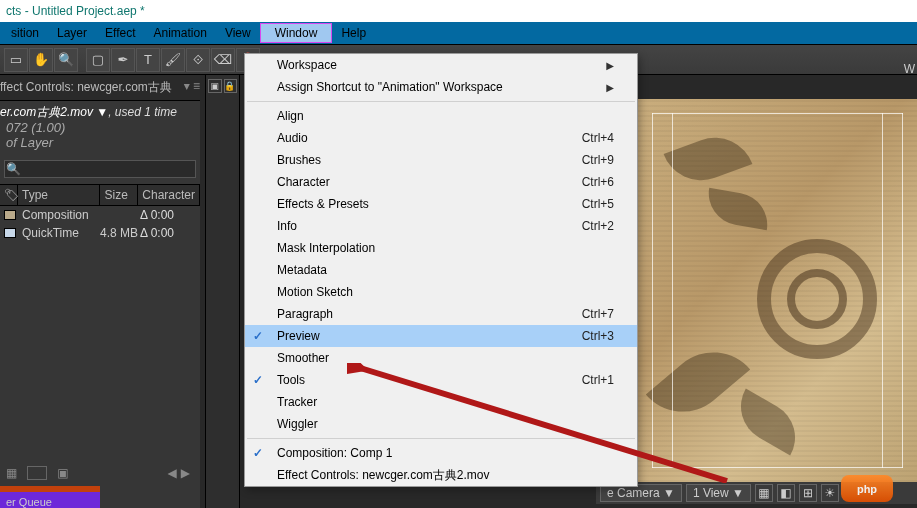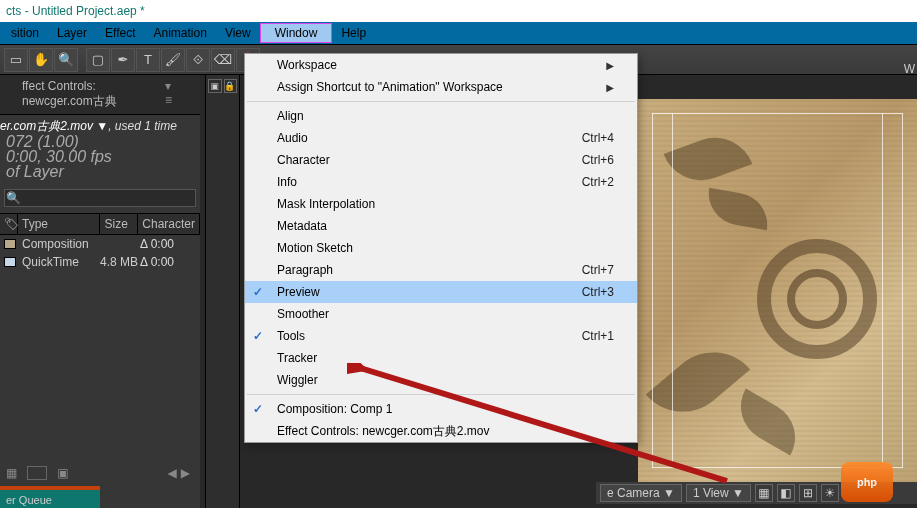--- a/index.html
+++ b/index.html
@@ -8,25 +8,25 @@
 .title-bar { height: 22px; background: #fff; color: #0f766e; padding: 2px 6px; font-size: 12px; line-height: 18px; }
 .menu-bar { height: 22px; background: #0369a1; color: #000; display: flex; align-items: center; padding-left: 2px; }
 .menu-bar span { padding: 3px 9px; cursor: default; }
 .menu-bar span.open { background: #a0c8f0; border: 1px solid #d946ef; padding: 2px 14px; }
 
 .toolbar { height: 31px; background: linear-gradient(#444, #3a3a3a); border-top: 1px solid #000; border-bottom: 1px solid #000; display: flex; align-items: center; padding-left: 4px; gap: 1px; }
 .toolbar .btn { width: 24px; height: 24px; border: 1px solid #555; background: #444; display: flex; align-items: center; justify-content: center; color: #ccc; font-size: 13px; }
 .toolbar .sep { width: 6px; }
 
 .left-col { position: absolute; left: 0; top: 75px; width: 200px; bottom: 0; background: #363636; color: #ccc; }
-.panel-tab { background: #2a2a2a; padding: 4px 22px; font-size: 11px; color: #bbb; display: flex; gap: 6px; border-bottom: 1px solid #000; }
+.panel-tab { background: #2a2a2a; padding: 4px 0; font-size: 11px; color: #bbb; display: flex; gap: 6px; border-bottom: 1px solid #000; }
 .panel-tab .x { margin-left: auto; color: #888; }
 .proj-item { padding: 4px 0; font-size: 11px; line-height: 15px; color: #ddd; font-style: italic; }
 .proj-item .name { color: #fff; }
-.proj-meta { font-size: 16px; color: #aaa; padding-left: 6px; }
+.proj-meta { font-size: 13px; color: #aaa; padding-left: 6px; }
 
 .search-row { margin: 6px 4px; height: 18px; background: #2a2a2a; border: 1px solid #555; display: flex; align-items: center; }
 .search-row .mag { width: 18px; text-align: center; color: #888; }
 
 .list-header { display: flex; background: #2e2e2e; color: #bbb; font-size: 11px; border-top: 1px solid #000; border-bottom: 1px solid #000; }
 .list-header div { padding: 3px 4px; border-right: 1px solid #000; }
 .ch-name { width: 88px; }
 .ch-size { width: 40px; }
 .ch-dur { flex: 1; }
 
@@ -34,21 +34,21 @@
 .list-row { display: flex; align-items: center; height: 18px; padding-left: 4px; }
 .list-row .sw { width: 12px; height: 10px; background: #b9a98a; margin-right: 6px; border: 1px solid #000; }
 .list-row .sw.mov { background: #c7d7e8; }
 .list-row .nm { width: 78px; }
 .list-row .sz { width: 40px; }
 .list-row .du { flex: 1; color: #ddd; }
 
 .proj-footer { position: absolute; bottom: 26px; left: 0; right: 10px; height: 18px; display: flex; align-items: center; padding-left: 6px; gap: 10px; color: #888; }
 .proj-footer .box { width: 20px; height: 14px; border: 1px solid #666; }
 .proj-footer .arrows { margin-left: auto; display: flex; gap: 4px; }
-.render-q { position: absolute; bottom: 0; left: 0; width: 100px; height: 22px; background: #0f766e; color: #ccc; padding: 4px 6px; font-size: 11px; border-top: 4px solid #c2410c; }
+.render-q { position: absolute; bottom: 0; left: 0; width: 100px; height: 22px; background: #6d28d9; color: #ccc; padding: 4px 6px; font-size: 11px; border-top: 6px solid #c2410c; }
 
 .mid-col { position: absolute; left: 205px; top: 75px; width: 35px; bottom: 0; background: #2e2e2e; border-left: 1px solid #000; border-right: 1px solid #000; }
 .mid-col .icons { display: flex; gap: 2px; padding: 4px 2px; color: #ccc; }
 .mid-col .icons span { width: 14px; height: 14px; border: 1px solid #666; display: inline-flex; align-items: center; justify-content: center; font-size: 9px; }
 
 .dropdown { position: absolute; left: 244px; top: 53px; width: 394px; background: #f0f0f0; border: 1px solid #999; box-shadow: 2px 3px 8px rgba(0,0,0,.3); z-index: 100; }
 .dropdown .row { height: 22px; display: flex; align-items: center; padding-left: 32px; padding-right: 23px; color: #000; position: relative; }
 .dropdown .row.sep { height: 1px; background: #d0d0d0; margin: 3px 2px; padding: 0; }
 .dropdown .row .sc { margin-left: auto; color: #222; }
 .dropdown .row .ar { margin-left: auto; color: #333; font-size: 10px; }
@@ -68,21 +68,21 @@
 .l4 { left: 90px; bottom: 40px; transform: rotate(30deg) scale(.9); }
 .guide { position:absolute; background: rgba(255,255,255,.7); }
 .gh { height:1px; left:14px; right:14px; }
 .gv { width:1px; top:14px; bottom:14px; }
 .gh1 { top: 14px; } .gh2 { bottom: 14px; }
 .gv1 { left: 14px; } .gv2 { right: 14px; } .gv3 { left: 34px; } .gv4 { right: 34px; }
 
 .viewer-bar { position: absolute; left: 596px; right: 0; bottom: 4px; height: 22px; background: #3a3a3a; display: flex; align-items: center; gap: 4px; padding: 0 4px; color: #ccc; font-size: 11px; }
 .vb-dd { background: #444; border: 1px solid #666; padding: 1px 6px; height: 18px; display: inline-flex; align-items: center; gap: 3px; }
 .vb-ic { width: 18px; height: 18px; border: 1px solid #666; display: inline-flex; align-items: center; justify-content: center; }
-.watermark { position: absolute; right: 24px; bottom: 6px; width: 52px; height: 40px; background: linear-gradient(#ff8a2a,#e35000); border-radius: 8px; color: #fff; font-weight: bold; font-size: 11px; display: flex; align-items: center; justify-content: center; opacity: .92; z-index: 50; }
+.watermark { position: absolute; right: 24px; bottom: 6px; width: 52px; height: 27px; background: linear-gradient(#ff8a2a,#e35000); border-radius: 8px; color: #fff; font-weight: bold; font-size: 11px; display: flex; align-items: center; justify-content: center; opacity: .92; z-index: 50; }
 
 .arrow-annot { position: absolute; left: 347px; top: 363px; width: 400px; height: 120px; z-index: 200; pointer-events: none; }
 .arrow-annot svg { width: 100%; height: 100%; }
 
 .w-label { position: absolute; right: 2px; top: 62px; color: #ccc; font-size: 12px; }
 </style>
 </head>
 <body>
 
 <div class="title-bar"><span>cts - Untitled Project.aep *</span></div>
@@ -114,21 +114,20 @@
 <div class="w-label">W</div>
 
 <div class="left-col">
   <div class="panel-tab">
     <span>ffect Controls: newcger.com古典</span>
     <span class="x">▾ ≡</span>
   </div>
   <div class="proj-item">
     <span class="name">er.com古典2.mov ▼</span><span>, used 1 time</span>
     <div class="proj-meta">072 (1.00)</div>
-    <div class="proj-meta">0:00, 30.00 fps</div>
     <div class="proj-meta">of Layer</div>
   </div>
   <div class="search-row">
       <span class="mag">🔍</span>
     </div>
   <div class="list-header">
     <div style="width:18px"><span>🏷</span></div>
     <div class="ch-name">Type</div>
     <div class="ch-size">Size</div>
     <div class="ch-dur">Character</div>
@@ -177,22 +176,30 @@
     </div>
     <div class="row sep"></div>
     <div class="row">
       <span>Align</span>
     </div>
     <div class="row">
       <span>Audio</span>
       <span class="sc">Ctrl+4</span>
     </div>
     <div class="row">
+      <span>Brushes</span>
+      <span class="sc">Ctrl+9</span>
+    </div>
+    <div class="row">
       <span>Character</span>
       <span class="sc">Ctrl+6</span>
+    </div>
+    <div class="row">
+      <span>Effects &amp; Presets</span>
+      <span class="sc">Ctrl+5</span>
     </div>
     <div class="row">
       <span>Info</span>
       <span class="sc">Ctrl+2</span>
     </div>
     <div class="row">
       <span>Mask Interpolation</span>
     </div>
     <div class="row">
       <span>Metadata</span>

